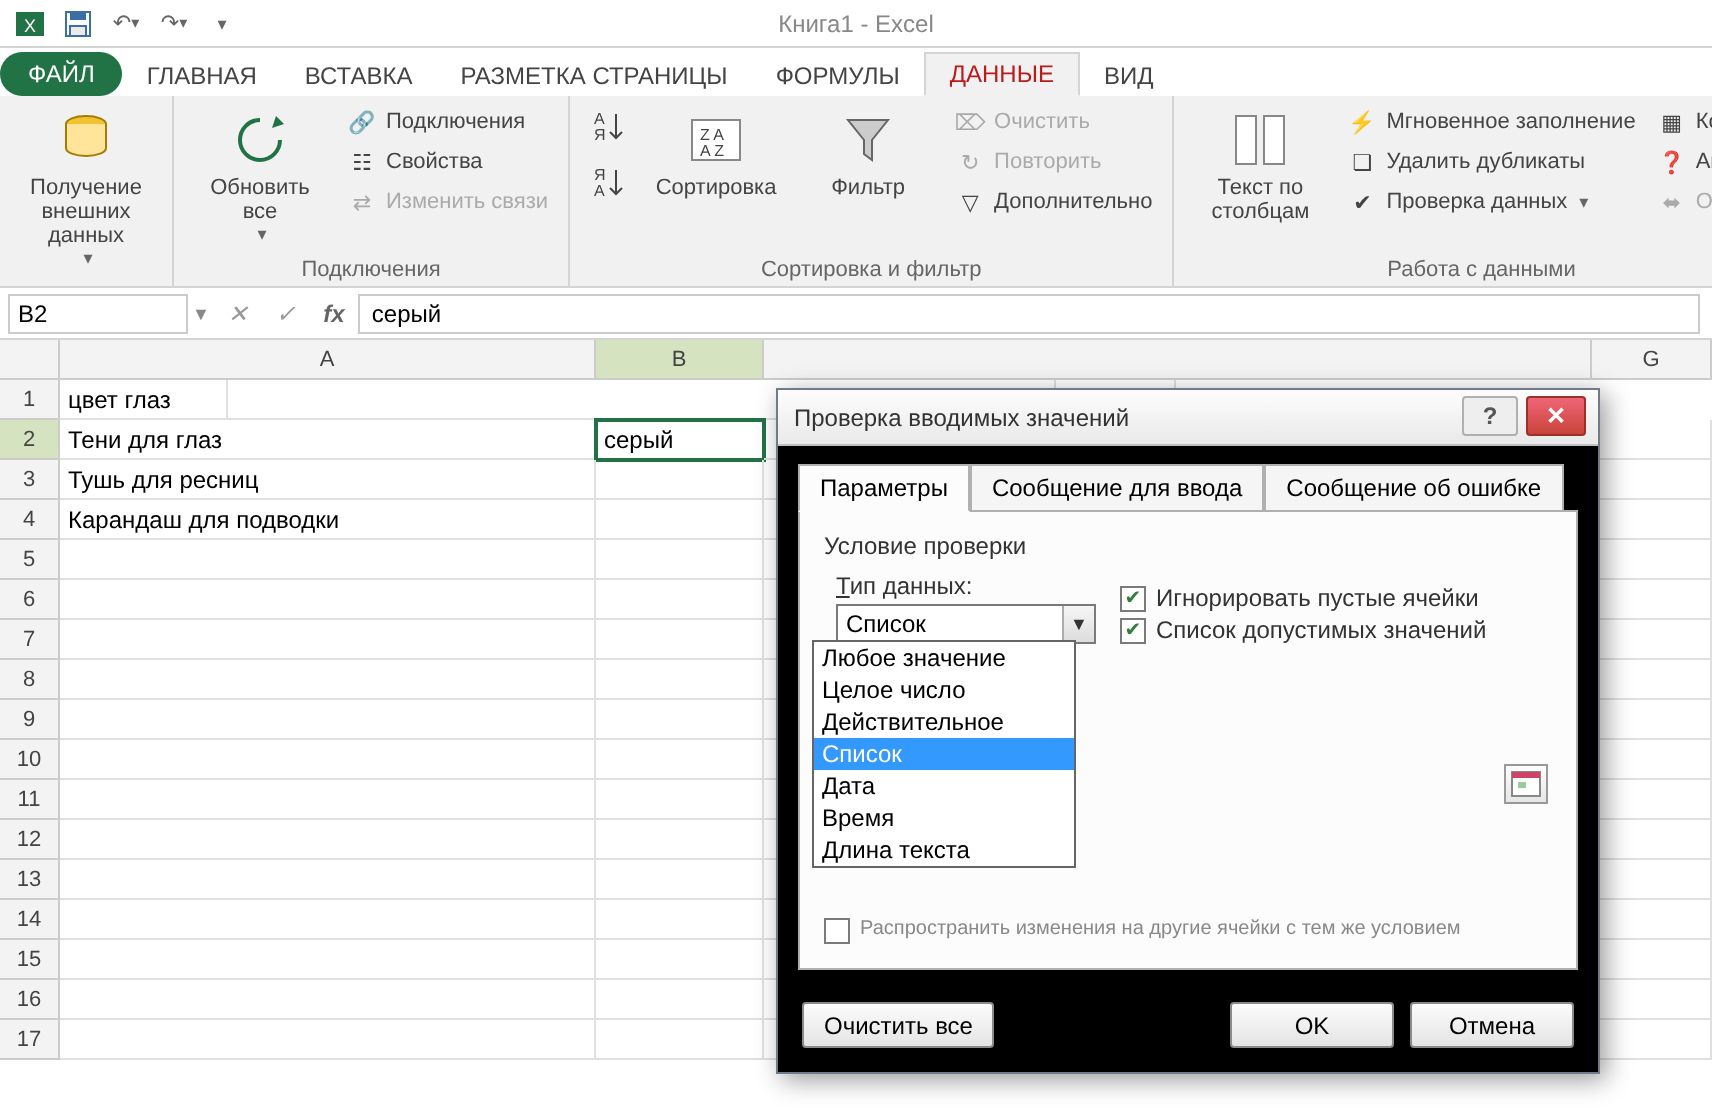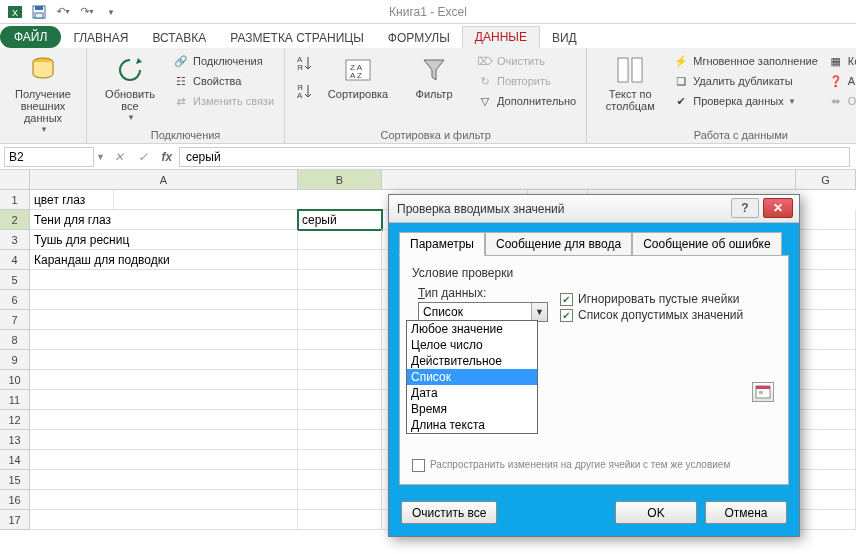--- a/index.html
+++ b/index.html
@@ -33,21 +33,21 @@
   .colheads{display:flex;height:20px;}
   .corner{width:30px;height:20px;background:#f3f3f3;border-right:1px solid #ccc;border-bottom:1px solid #ccc;}
   .colhead{height:20px;background:#f3f3f3;border-right:1px solid #ccc;border-bottom:1px solid #ccc;text-align:center;font-size:11px;color:#444;line-height:20px;}
   .colhead.sel{background:#d5e3c1;}
   .row{display:flex;height:20px;}
   .rowhead{width:30px;background:#f3f3f3;border-right:1px solid #ccc;border-bottom:1px solid #ccc;text-align:center;font-size:11px;color:#444;line-height:20px;}
   .rowhead.sel{background:#d5e3c1;}
   .cell{height:20px;border-right:1px solid #e0e0e0;border-bottom:1px solid #e0e0e0;padding:0 4px;font-size:12px;line-height:20px;overflow:hidden;white-space:nowrap;}
   .cell.active{outline:2px solid #217346;outline-offset:-1px;}
 
-  .dialog{position:absolute;left:388px;top:194px;width:412px;background:#0ea5e9;border:1px solid #6f7b8a;box-shadow:3px 3px 12px rgba(0,0,0,0.4);font-size:12px;}
+  .dialog{position:absolute;left:388px;top:194px;width:412px;background:#000000;border:1px solid #6f7b8a;box-shadow:3px 3px 12px rgba(0,0,0,0.4);font-size:12px;}
   .dlg-title{height:28px;background:linear-gradient(#fdfdfd,#e9e9e9);border-bottom:1px solid #c0c0c0;display:flex;align-items:center;padding:0 8px;position:relative;}
   .dlg-title-text{font-size:12px;color:#333;}
   .dlg-help{position:absolute;right:40px;top:3px;width:28px;height:20px;background:#eee;border:1px solid #b0b0b0;border-radius:2px;text-align:center;line-height:18px;color:#555;font-weight:bold;}
   .dlg-close{position:absolute;right:6px;top:3px;width:30px;height:20px;background:linear-gradient(#e67,#c8443a);border:1px solid #9a3028;border-radius:2px;display:flex;align-items:center;justify-content:center;color:#fff;font-weight:bold;font-size:12px;}
   .dlg-tabs{display:flex;padding:8px 10px 0 10px;gap:0;}
   .dlg-tab{padding:4px 10px;border:1px solid #b0b0b0;background:#f5f5f5;font-size:12px;position:relative;top:1px;border-bottom:none;}
   .dlg-tab.active{background:#fcfcfc;border-bottom:1px solid #fcfcfc;z-index:2;}
   .dlg-body{margin:0 10px 10px 10px;border:1px solid #b0b0b0;background:#fcfcfc;padding:10px 12px;min-height:230px;position:relative;}
   .group-title{font-size:12px;color:#333;margin-bottom:6px;}
   .lbl{font-size:12px;color:#333;margin:4px 0 2px 6px;text-decoration:underline;text-decoration-color:transparent;}

